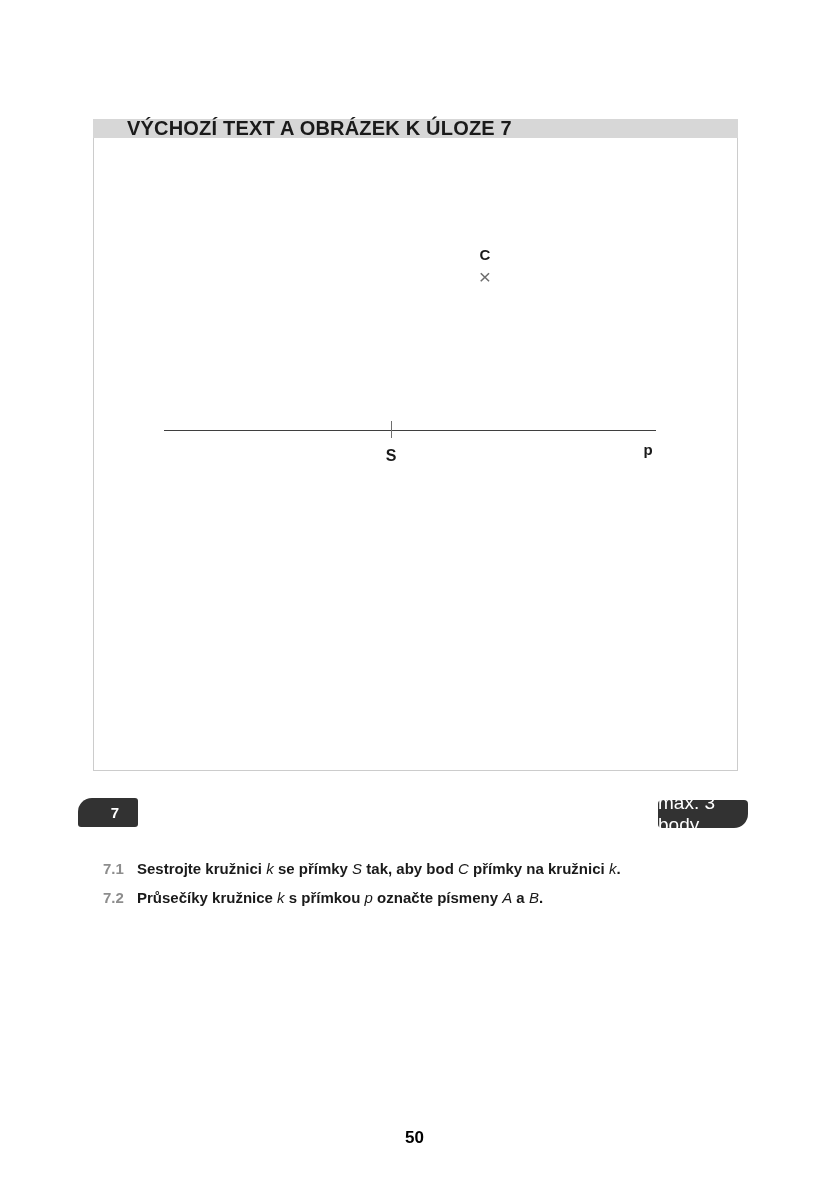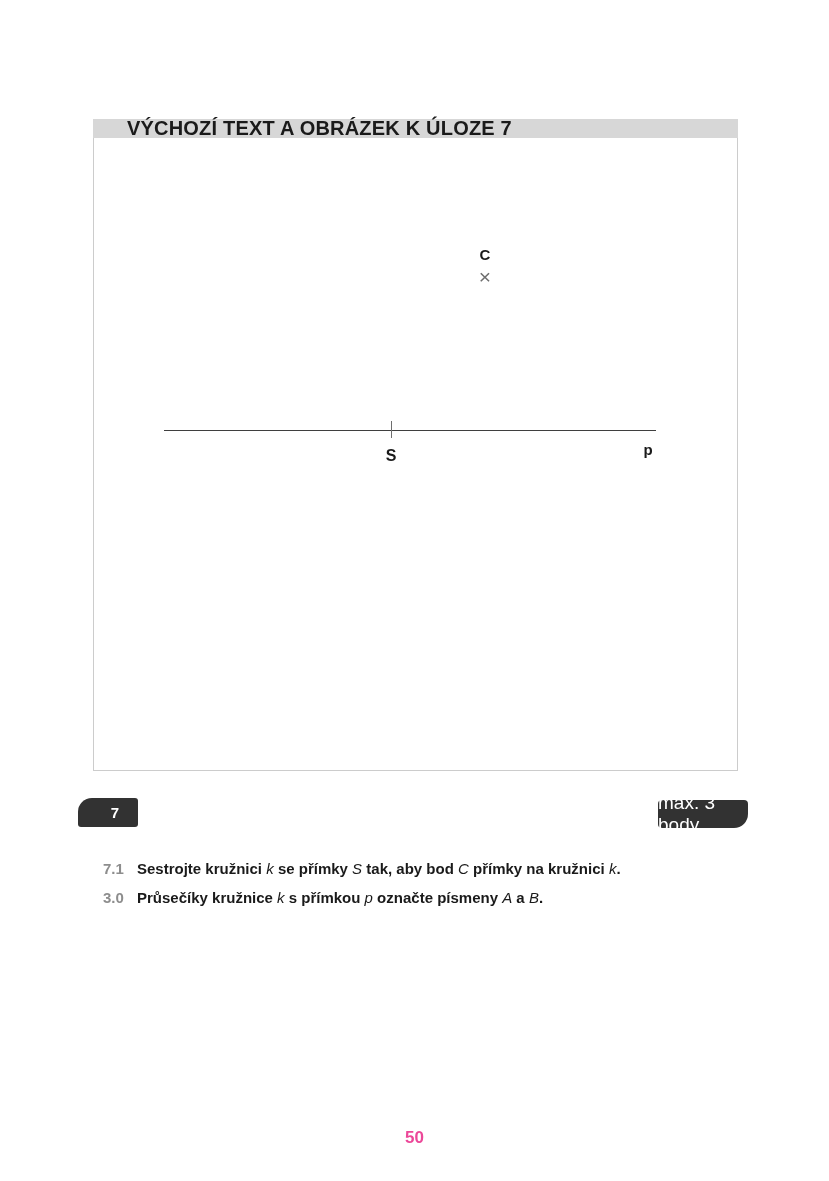--- a/index.html
+++ b/index.html
@@ -132,21 +132,21 @@
   }
 
   
   .page-number {
     position: absolute;
     left: 0; right: 0;
     top: 1128px;
     text-align: center;
     font-size: 17px;
     font-weight: bold;
-    color: #ec4899;
+    color: #000000;
   }
 </style>
 </head>
 <body>
 
 <div class="source-box">
   <div class="source-box-header">VÝCHOZÍ TEXT A OBRÁZEK K ÚLOZE 7</div>
   <div class="source-box-body">
 
     <div class="fig-label fig-point-c-label">C</div>
@@ -160,18 +160,18 @@
 
 <div class="task-number-badge">7</div>
 <div class="points-badge">max. 3 body</div>
 
 <div class="task-items">
   <div class="task-item">
     <span class="task-item-number">7.1</span>
     <span class="task-item-text"><span class="seg-b">Sestrojte kružnici </span><span class="seg-i">k</span><span class="seg-b"> se přímky </span><span class="seg-i">S</span><span class="seg-b"> tak, aby bod </span><span class="seg-i">C</span><span class="seg-b"> přímky na kružnici </span><span class="seg-i">k</span><span class="seg-b">.</span></span>
   </div>
   <div class="task-item">
-    <span class="task-item-number">3.0</span>
+    <span class="task-item-number">7.2</span>
     <span class="task-item-text"><span class="seg-b">Průsečíky kružnice </span><span class="seg-i">k</span><span class="seg-b"> s přímkou </span><span class="seg-i">p</span><span class="seg-b"> označte písmeny </span><span class="seg-i">A</span><span class="seg-b"> a </span><span class="seg-i">B</span><span class="seg-b">.</span></span>
   </div>
 </div>
 
 <div class="page-number">50</div>
 
 </body></html>

